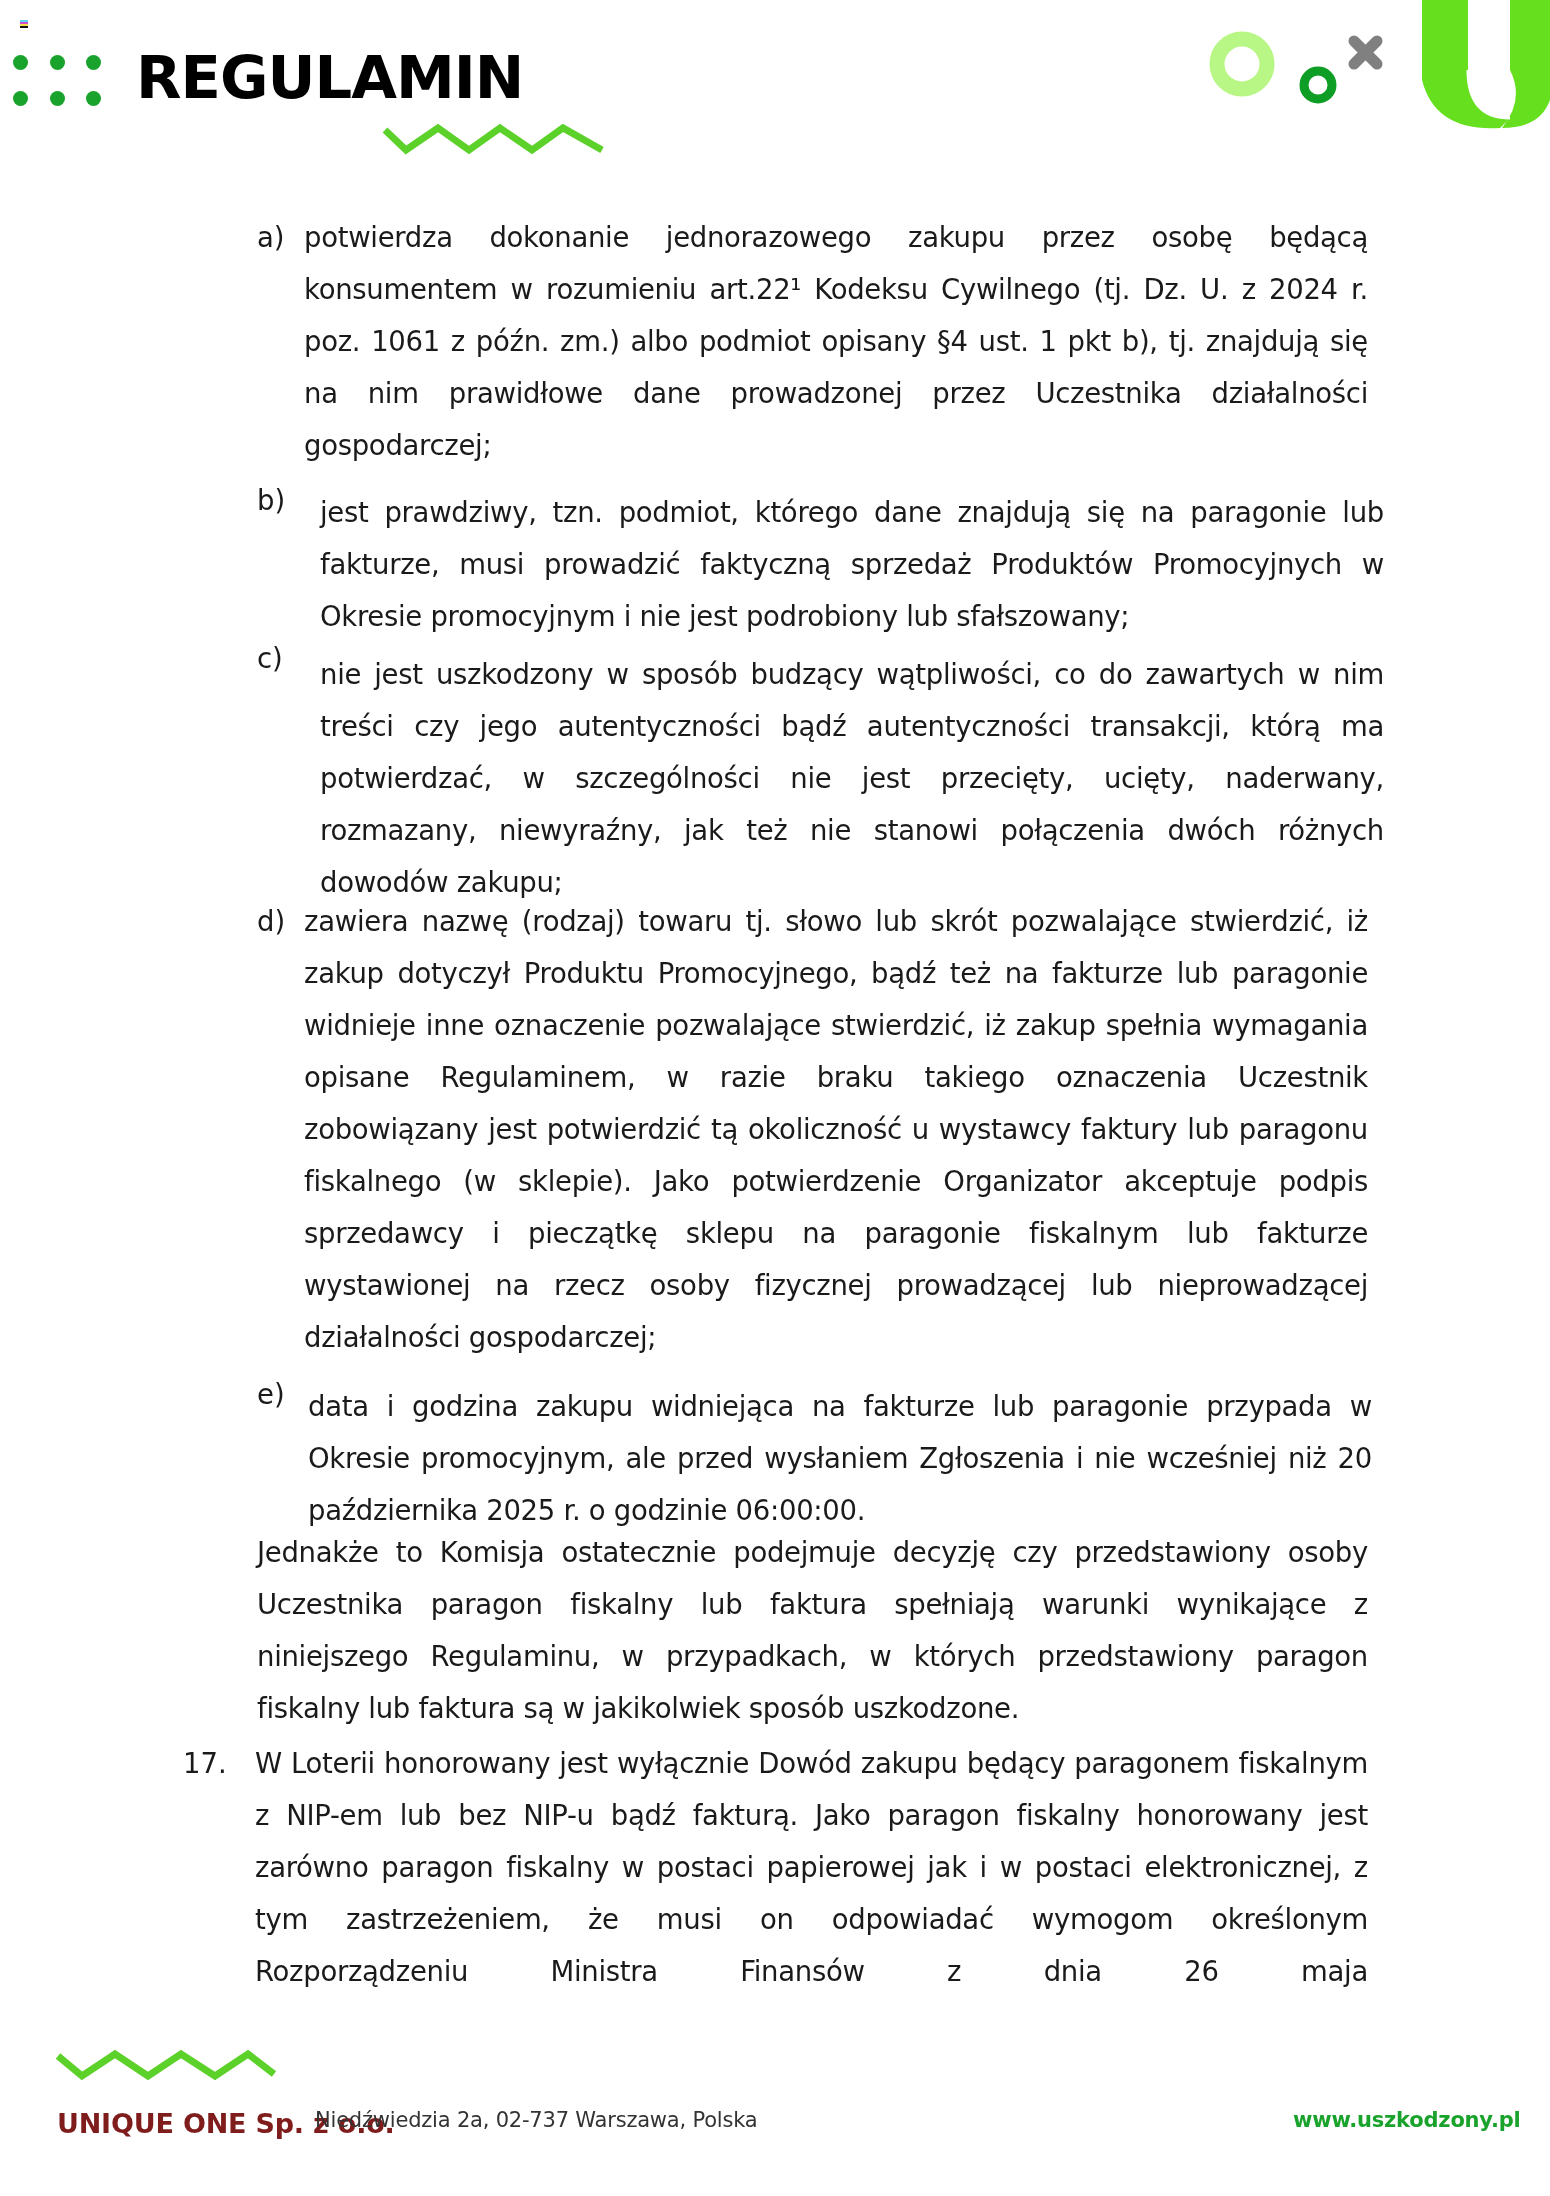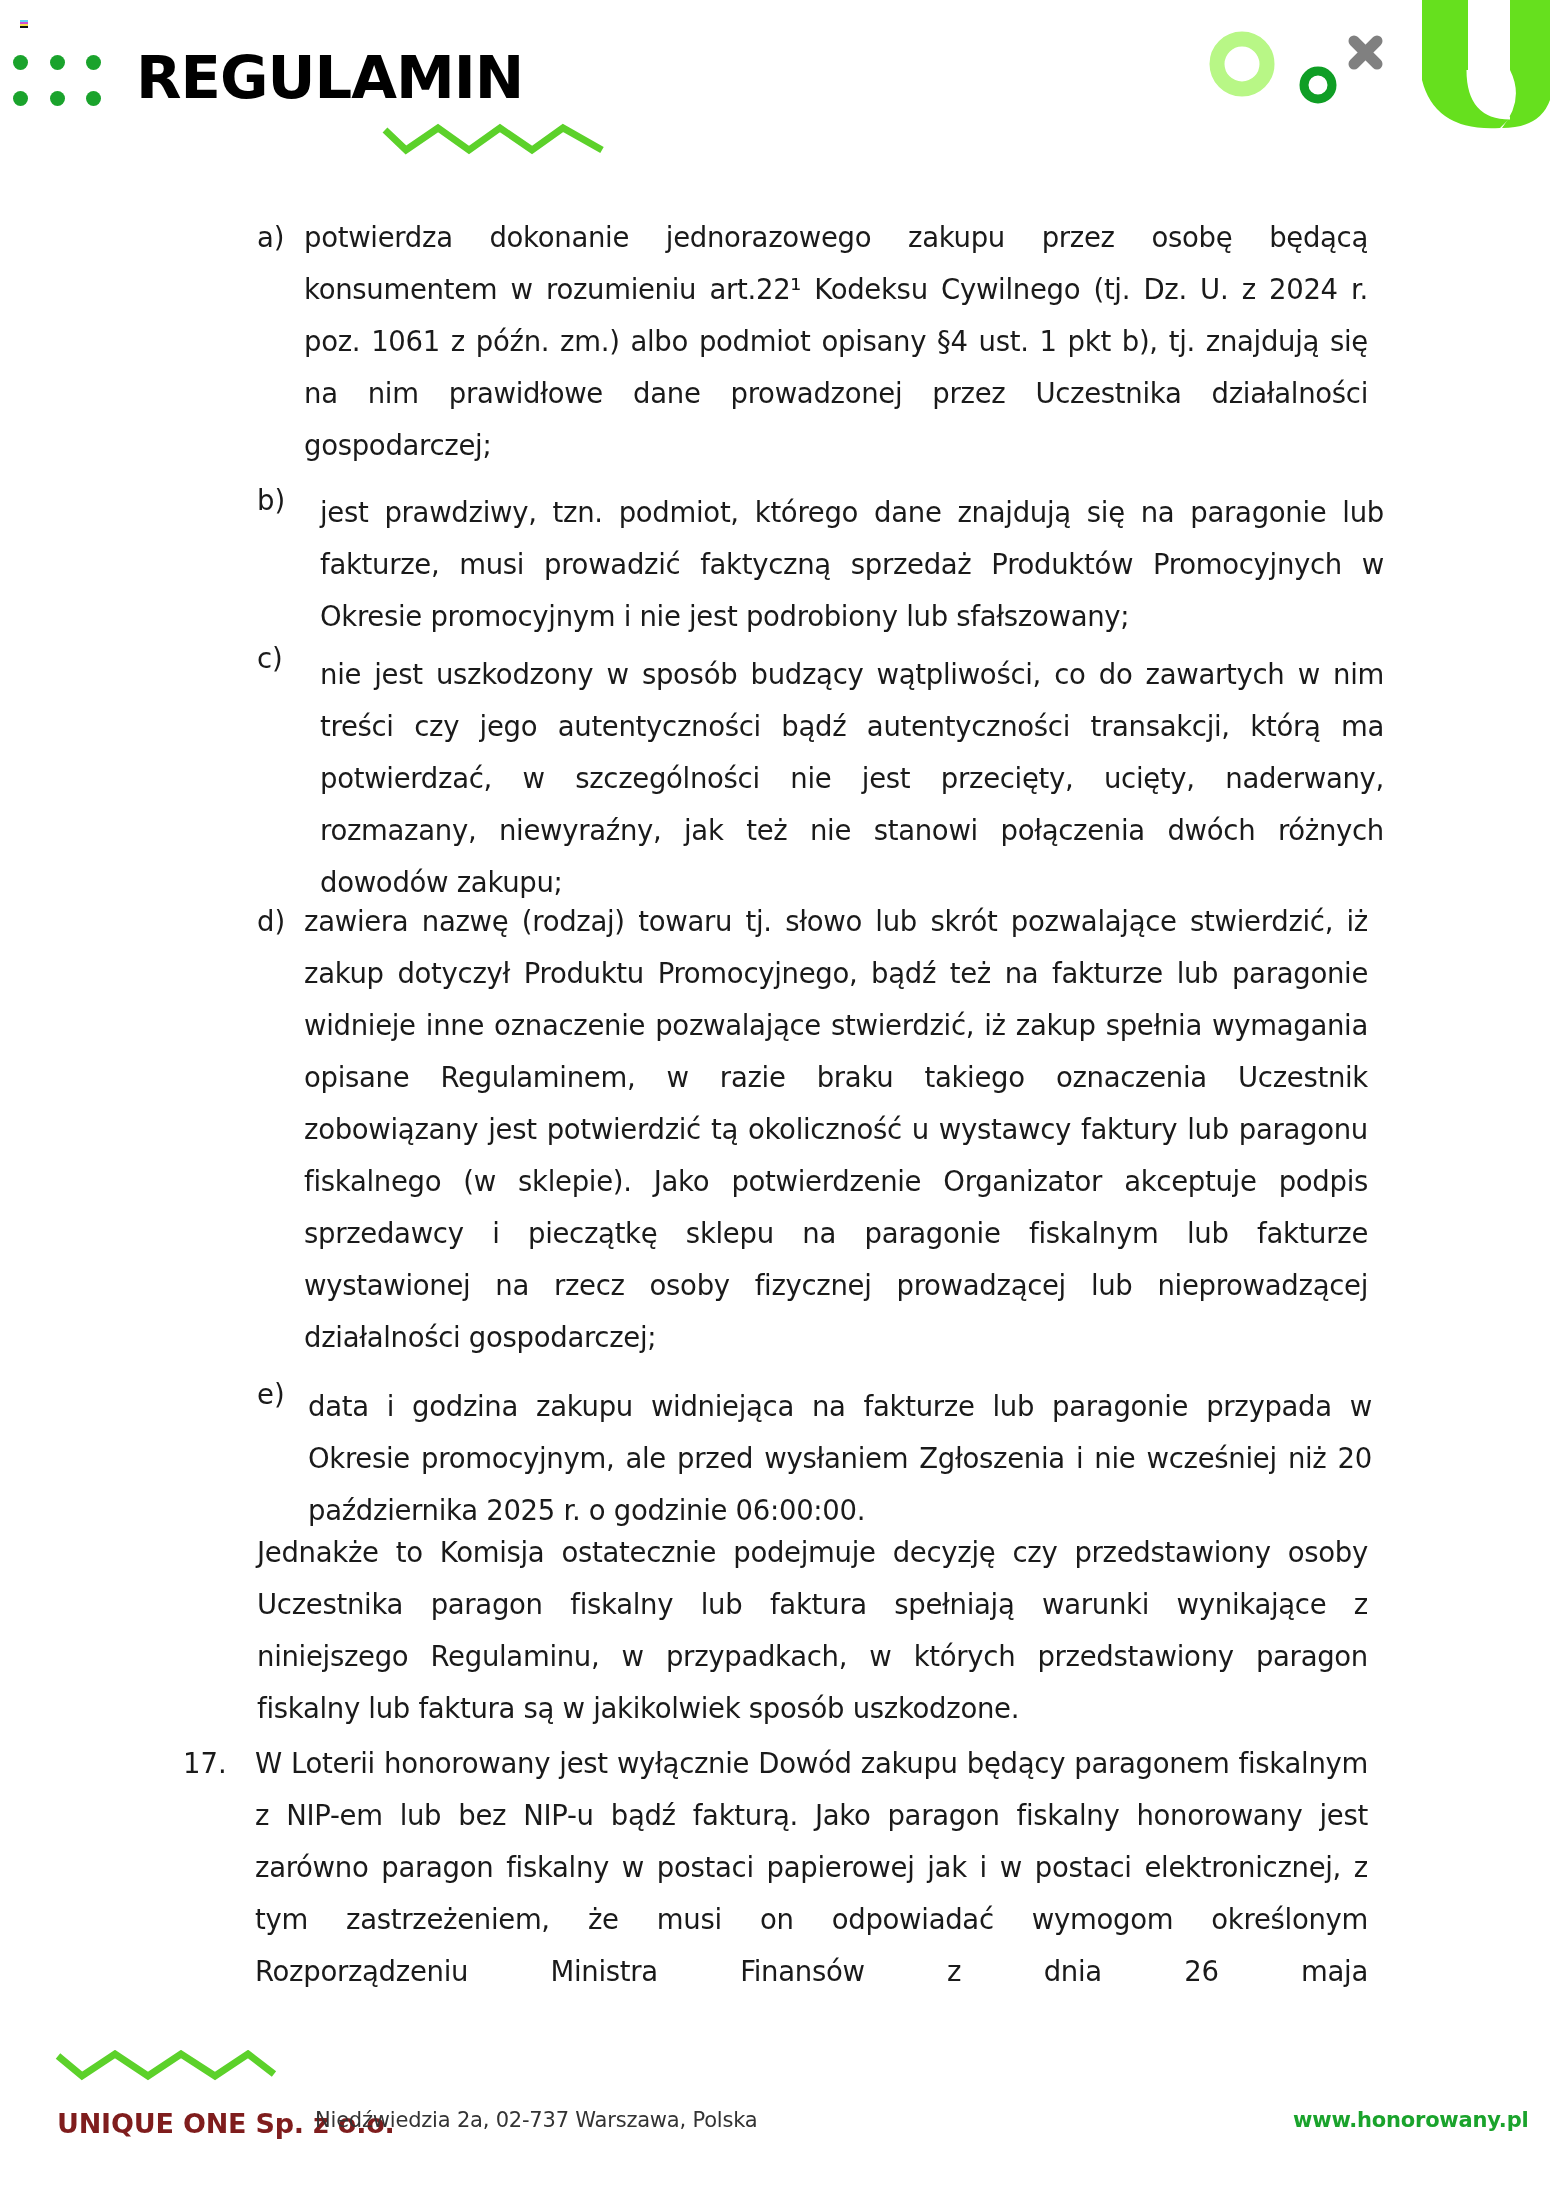--- a/index.html
+++ b/index.html
@@ -89,13 +89,13 @@
   <span class="item-label" style="left:183px;top:1737px">17.</span>
   <p class="line-block" style="left:255px;top:1737px;width:1113px;margin:0;text-align-last:justify">W Loterii honorowany jest wyłącznie Dowód zakupu będący paragonem fiskalnym z NIP-em lub bez NIP-u bądź fakturą. Jako paragon fiskalny honorowany jest zarówno paragon fiskalny w postaci papierowej jak i w postaci elektronicznej, z tym zastrzeżeniem, że musi on odpowiadać wymogom określonym Rozporządzeniu Ministra Finansów z dnia 26 maja</p>
 </div>
 
 <svg class="zigzag-foot" width="225" height="34" viewBox="0 0 225 34">
   <polyline points="3,6 27,26 60,4 93,26 126,4 160,26 193,4 219,24" fill="none" stroke="#5cd12a" stroke-width="7" stroke-linejoin="miter"></polyline>
 </svg>
 
 <div class="footer-company">UNIQUE ONE Sp. z o.o.</div>
 <div class="footer-address">Niedźwiedzia 2a, 02-737 Warszawa, Polska</div>
-<a class="footer-web" style="text-decoration:none">www.honorowany.pl</a>
+<a class="footer-web" style="text-decoration:none">www.uszkodzony.pl</a>
 
 </body></html>

